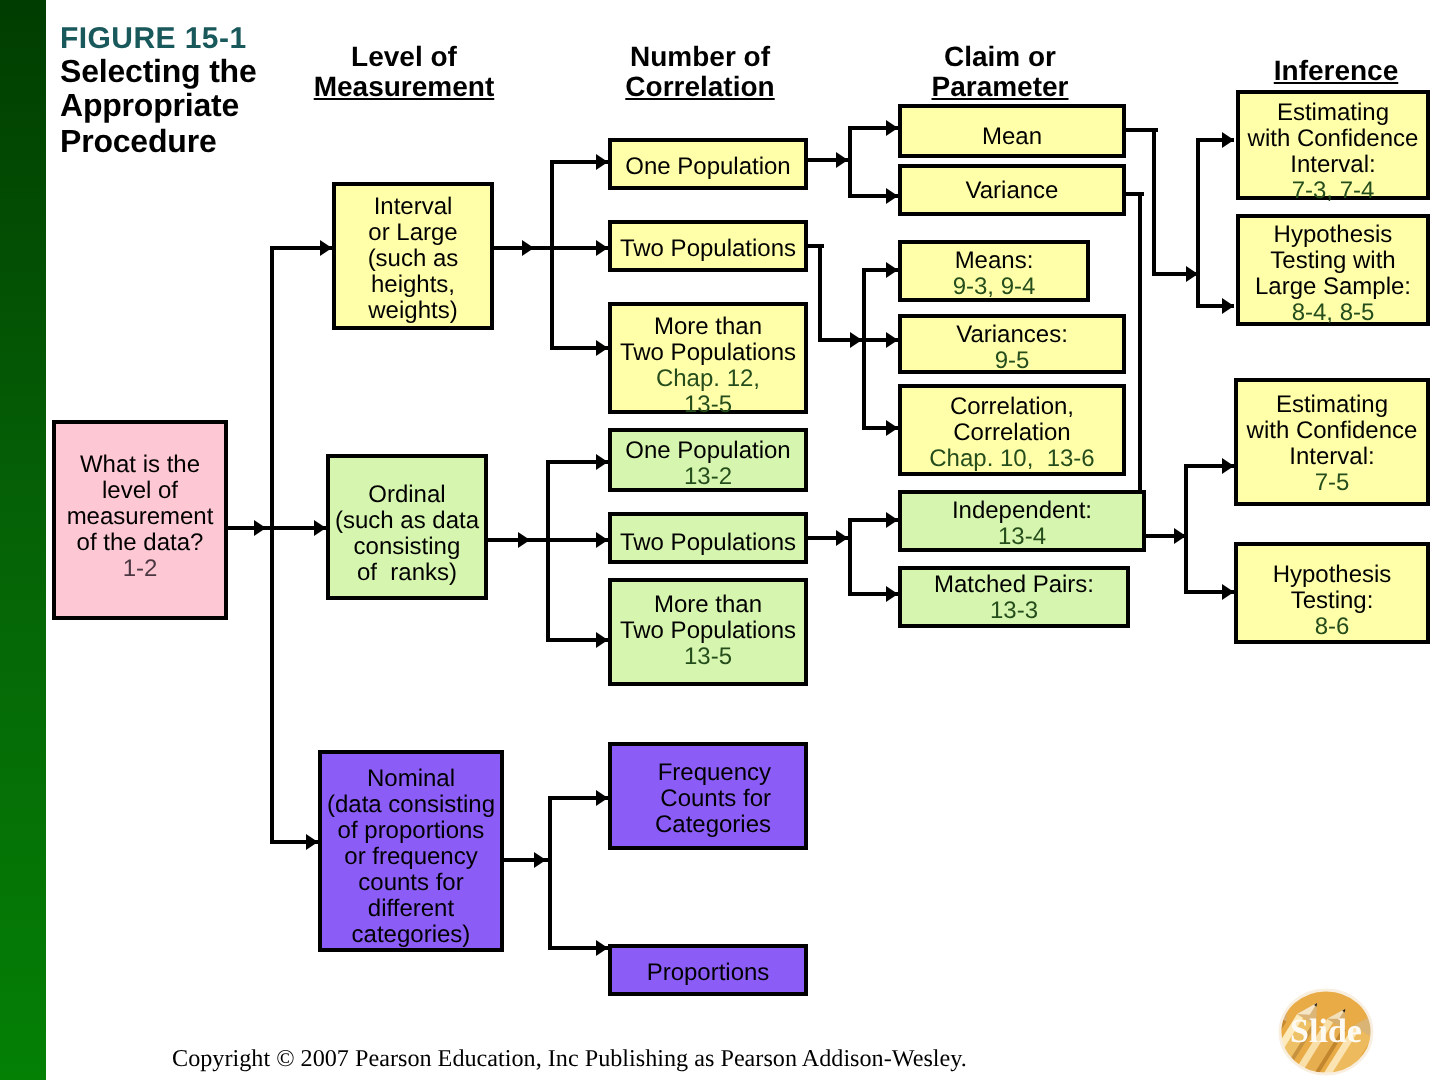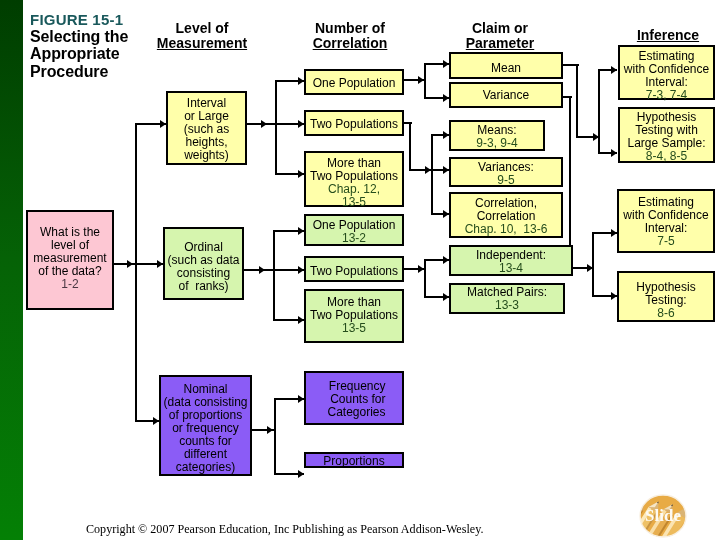--- a/index.html
+++ b/index.html
@@ -239,21 +239,21 @@
     <span class="ln ref">13-5</span>
     </div>
   </div>
   <div class="box pch lft" style="left:304px;top:371px;width:100px;height:54px;--dy:1px;">
     <div class="boxtext">
     <span class="ln">Frequency</span>
     <span class="ln">Counts for</span>
     <span class="ln">Categories</span>
     </div>
   </div>
-  <div class="box pch" style="left:304px;top:452px;width:100px;height:16px;--dy:1px;">
+  <div class="box pch" style="left:304px;top:472px;width:100px;height:26px;--dy:1px;">
     <div class="boxtext">
     <span class="ln">Proportions</span>
     </div>
   </div>
 
   <div class="box yel" style="left:449px;top:82px;width:114px;height:26px;--dy:0px;">
     <div class="boxtext">
     <span class="ln">Variance</span>
     </div>
   </div>

